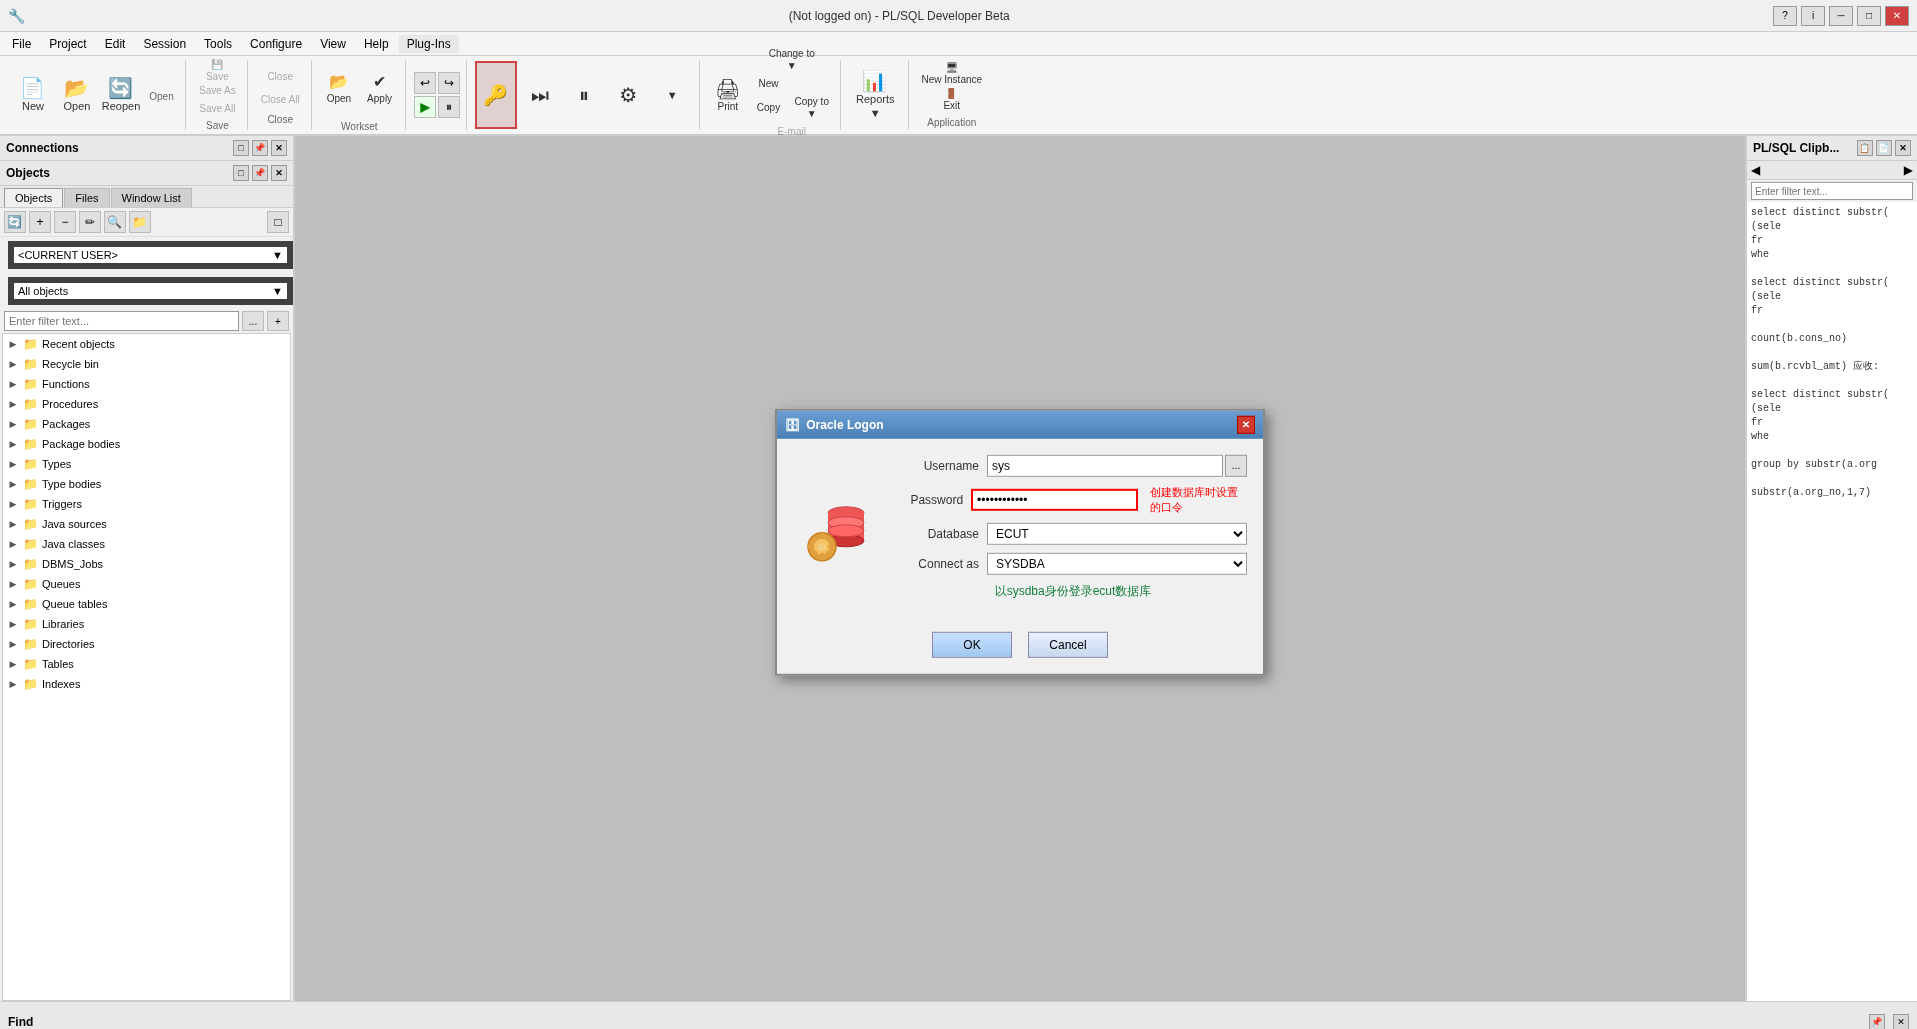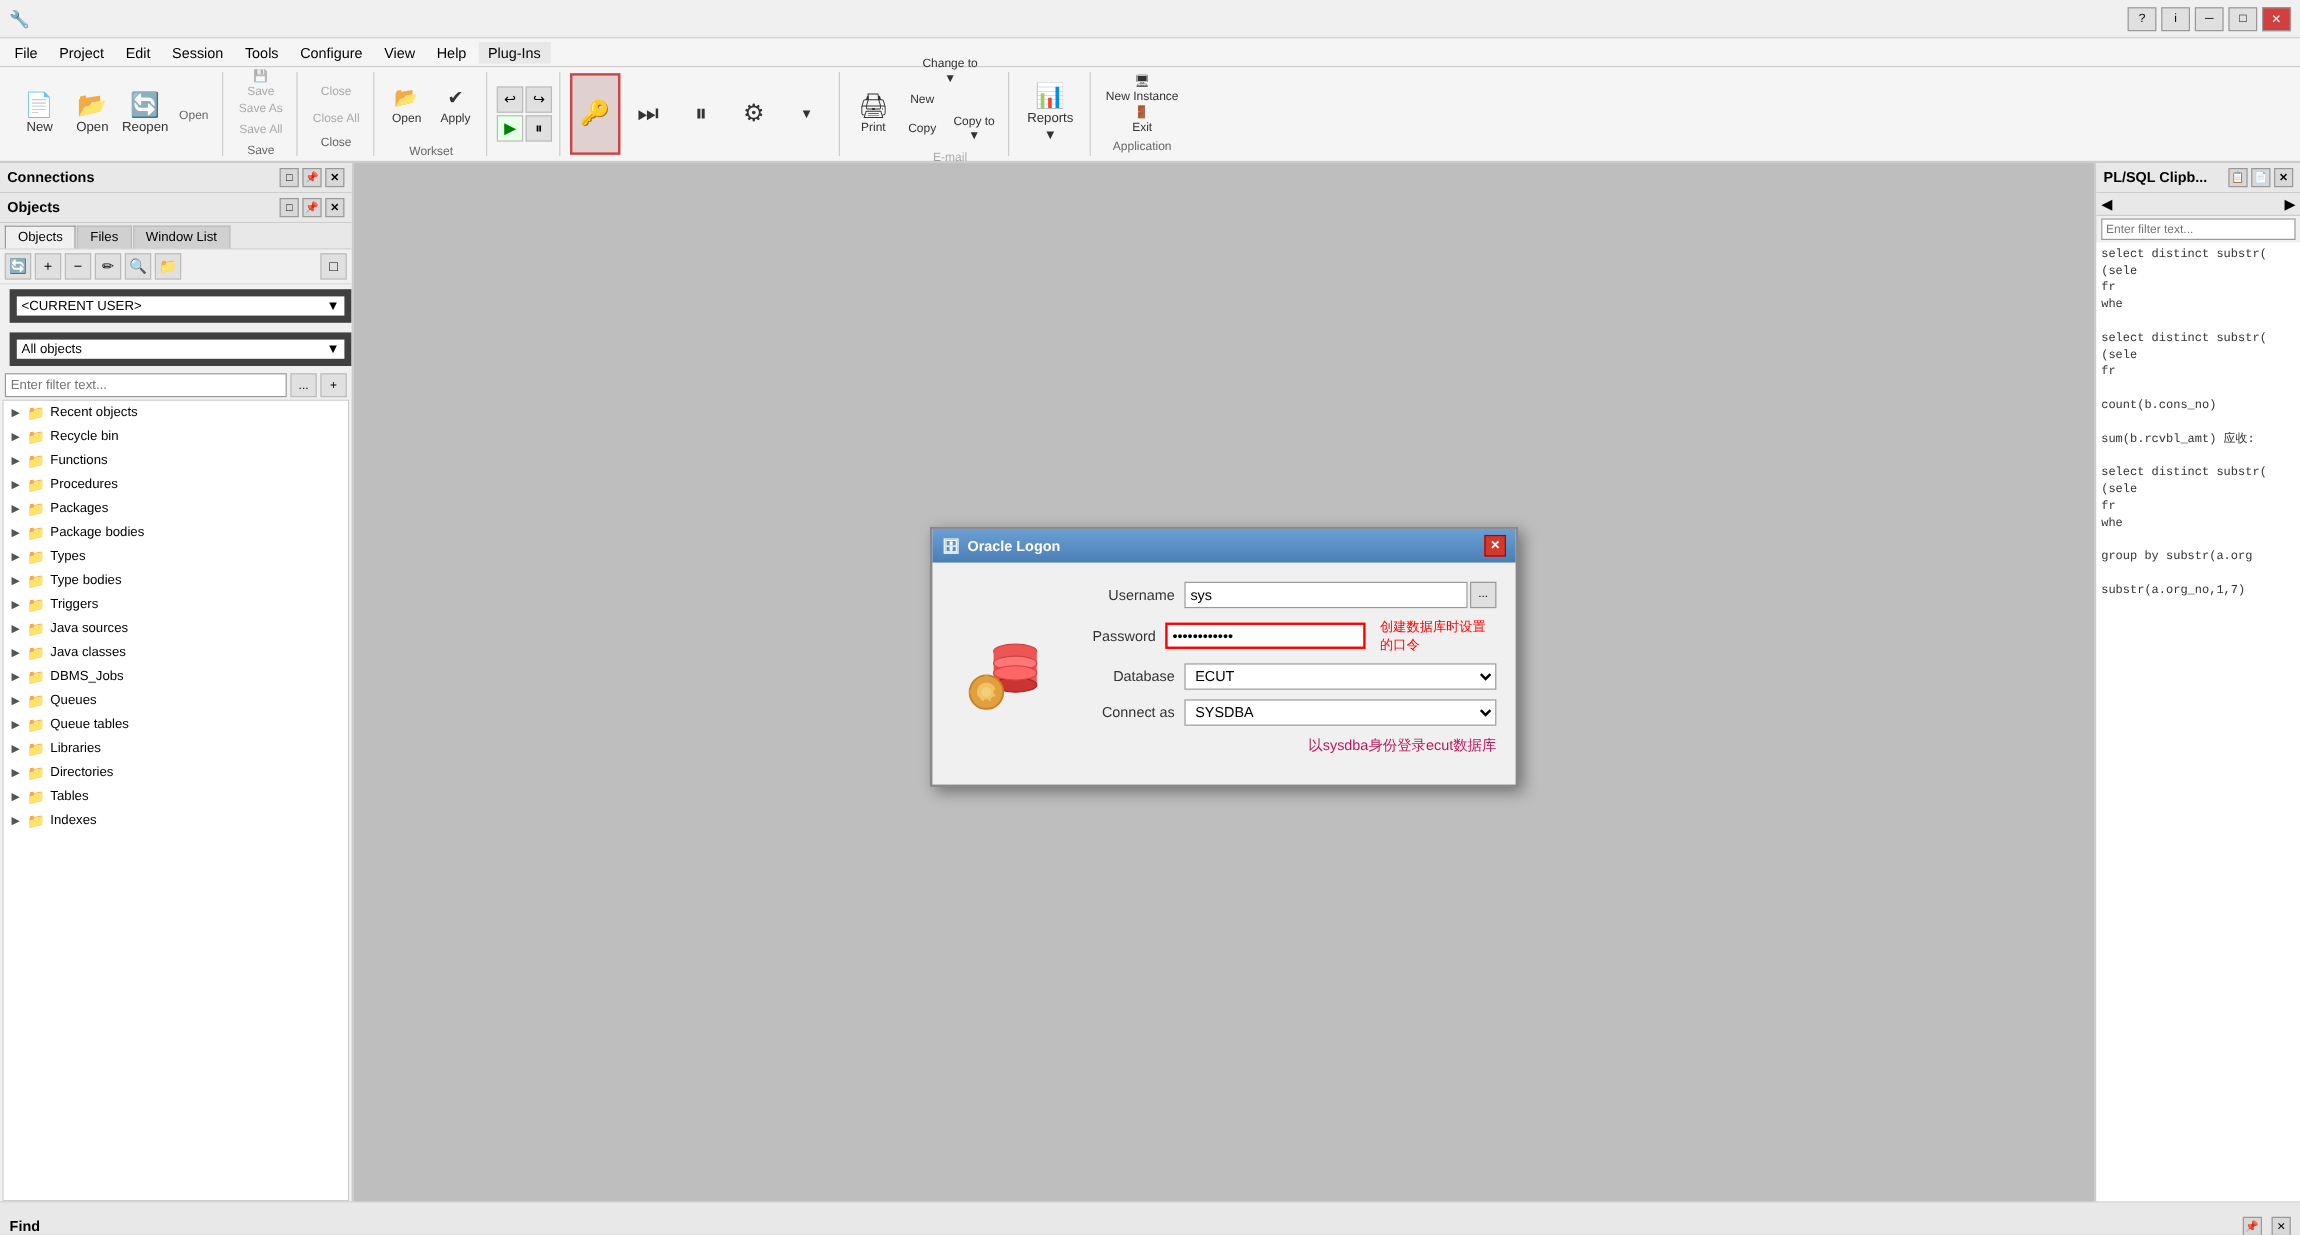--- a/index.html
+++ b/index.html
@@ -355,23 +355,23 @@
     }
     .form-note {
       color: red;
       font-size: 11px;
       margin-left: 4px;
     }
     .password-field {
       border: 2px solid red !important;
     }
     .form-message {
-      color: #be185d;
+      color: #15803d;
       font-size: 12px;
-      text-align: right;
+      text-align: center;
       margin: 4px 0 8px;
     }
     .dialog-buttons {
       display: flex;
       justify-content: center;
       gap: 16px;
       padding: 8px 16px 16px;
     }
     .dialog-btn {
       width: 80px;
@@ -407,20 +407,21 @@
     
     .db-svg { width: 80px; height: 80px; }
   </style>
 </head>
 <body>
 
 <div class="title-bar">
   <div class="title-bar-left">
     <span style="font-size:14px;">🔧</span>
   </div>
+  <div class="title-bar-title">(Not logged on) - PL/SQL Developer Beta</div>
   <div class="title-bar-controls">
     <div class="title-btn">?</div>
     <div class="title-btn">i</div>
     <div class="title-btn">─</div>
     <div class="title-btn">□</div>
     <div class="title-btn" style="background:#d04040;color:white;">✕</div>
   </div>
 </div>
 
 <div class="menu-bar">
@@ -790,20 +791,24 @@
               <option value="SYSDBA">SYSDBA</option>
               <option value="SYSOPER">SYSOPER</option>
               <option value="Normal">Normal</option>
             </select>
           </div>
 
           <div class="form-message">以sysdba身份登录ecut数据库</div>
         </div>
       </div>
 
+      <div class="dialog-buttons">
+        <button class="dialog-btn ok-btn">OK</button>
+        <button class="dialog-btn">Cancel</button>
+      </div>
     </div>
   </div>
 
   <div class="right-panel">
     <div class="panel-header">
       <span>PL/SQL Clipb...</span>
       <div class="panel-header-controls">
         <div class="panel-ctrl-btn">📋</div>
         <div class="panel-ctrl-btn">📄</div>
         <div class="panel-ctrl-btn">✕</div>

